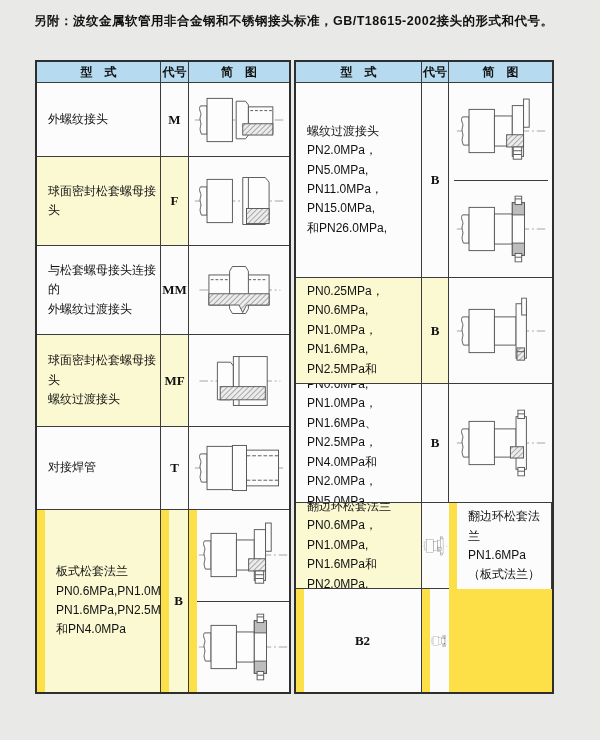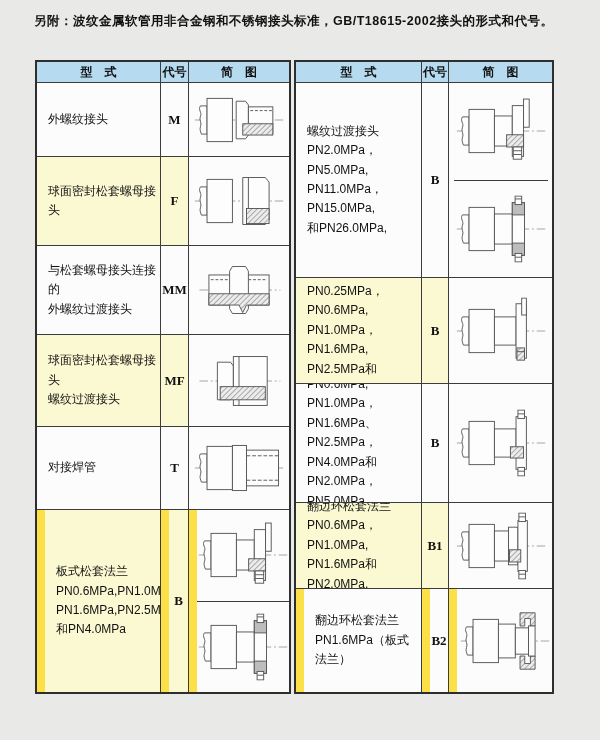--- a/index.html
+++ b/index.html
@@ -271,21 +271,20 @@
       <div class="c k">B</div>
       <div class="c d nr">
         <svg class="diag" viewBox="0 0 100 72">
             <use href="#d-weld-flange-2"></use>
           </svg>
       </div>
 
       <div class="c t y">翻边环松套法兰
 PN0.6MPa，PN1.0MPa,
 PN1.6MPa和PN2.0MPa,</div>
-      <div class="c k y">B1</div>
       <div class="c d nr">
         <svg class="diag" viewBox="0 0 100 72">
             <use href="#d-flared-ring-flange"></use>
           </svg>
       </div>
 
       <div class="c t nb">翻边环松套法兰
 PN1.6MPa（板式法兰）</div>
       <div class="c k nb">B2</div>
       <div class="c d nr nb">

